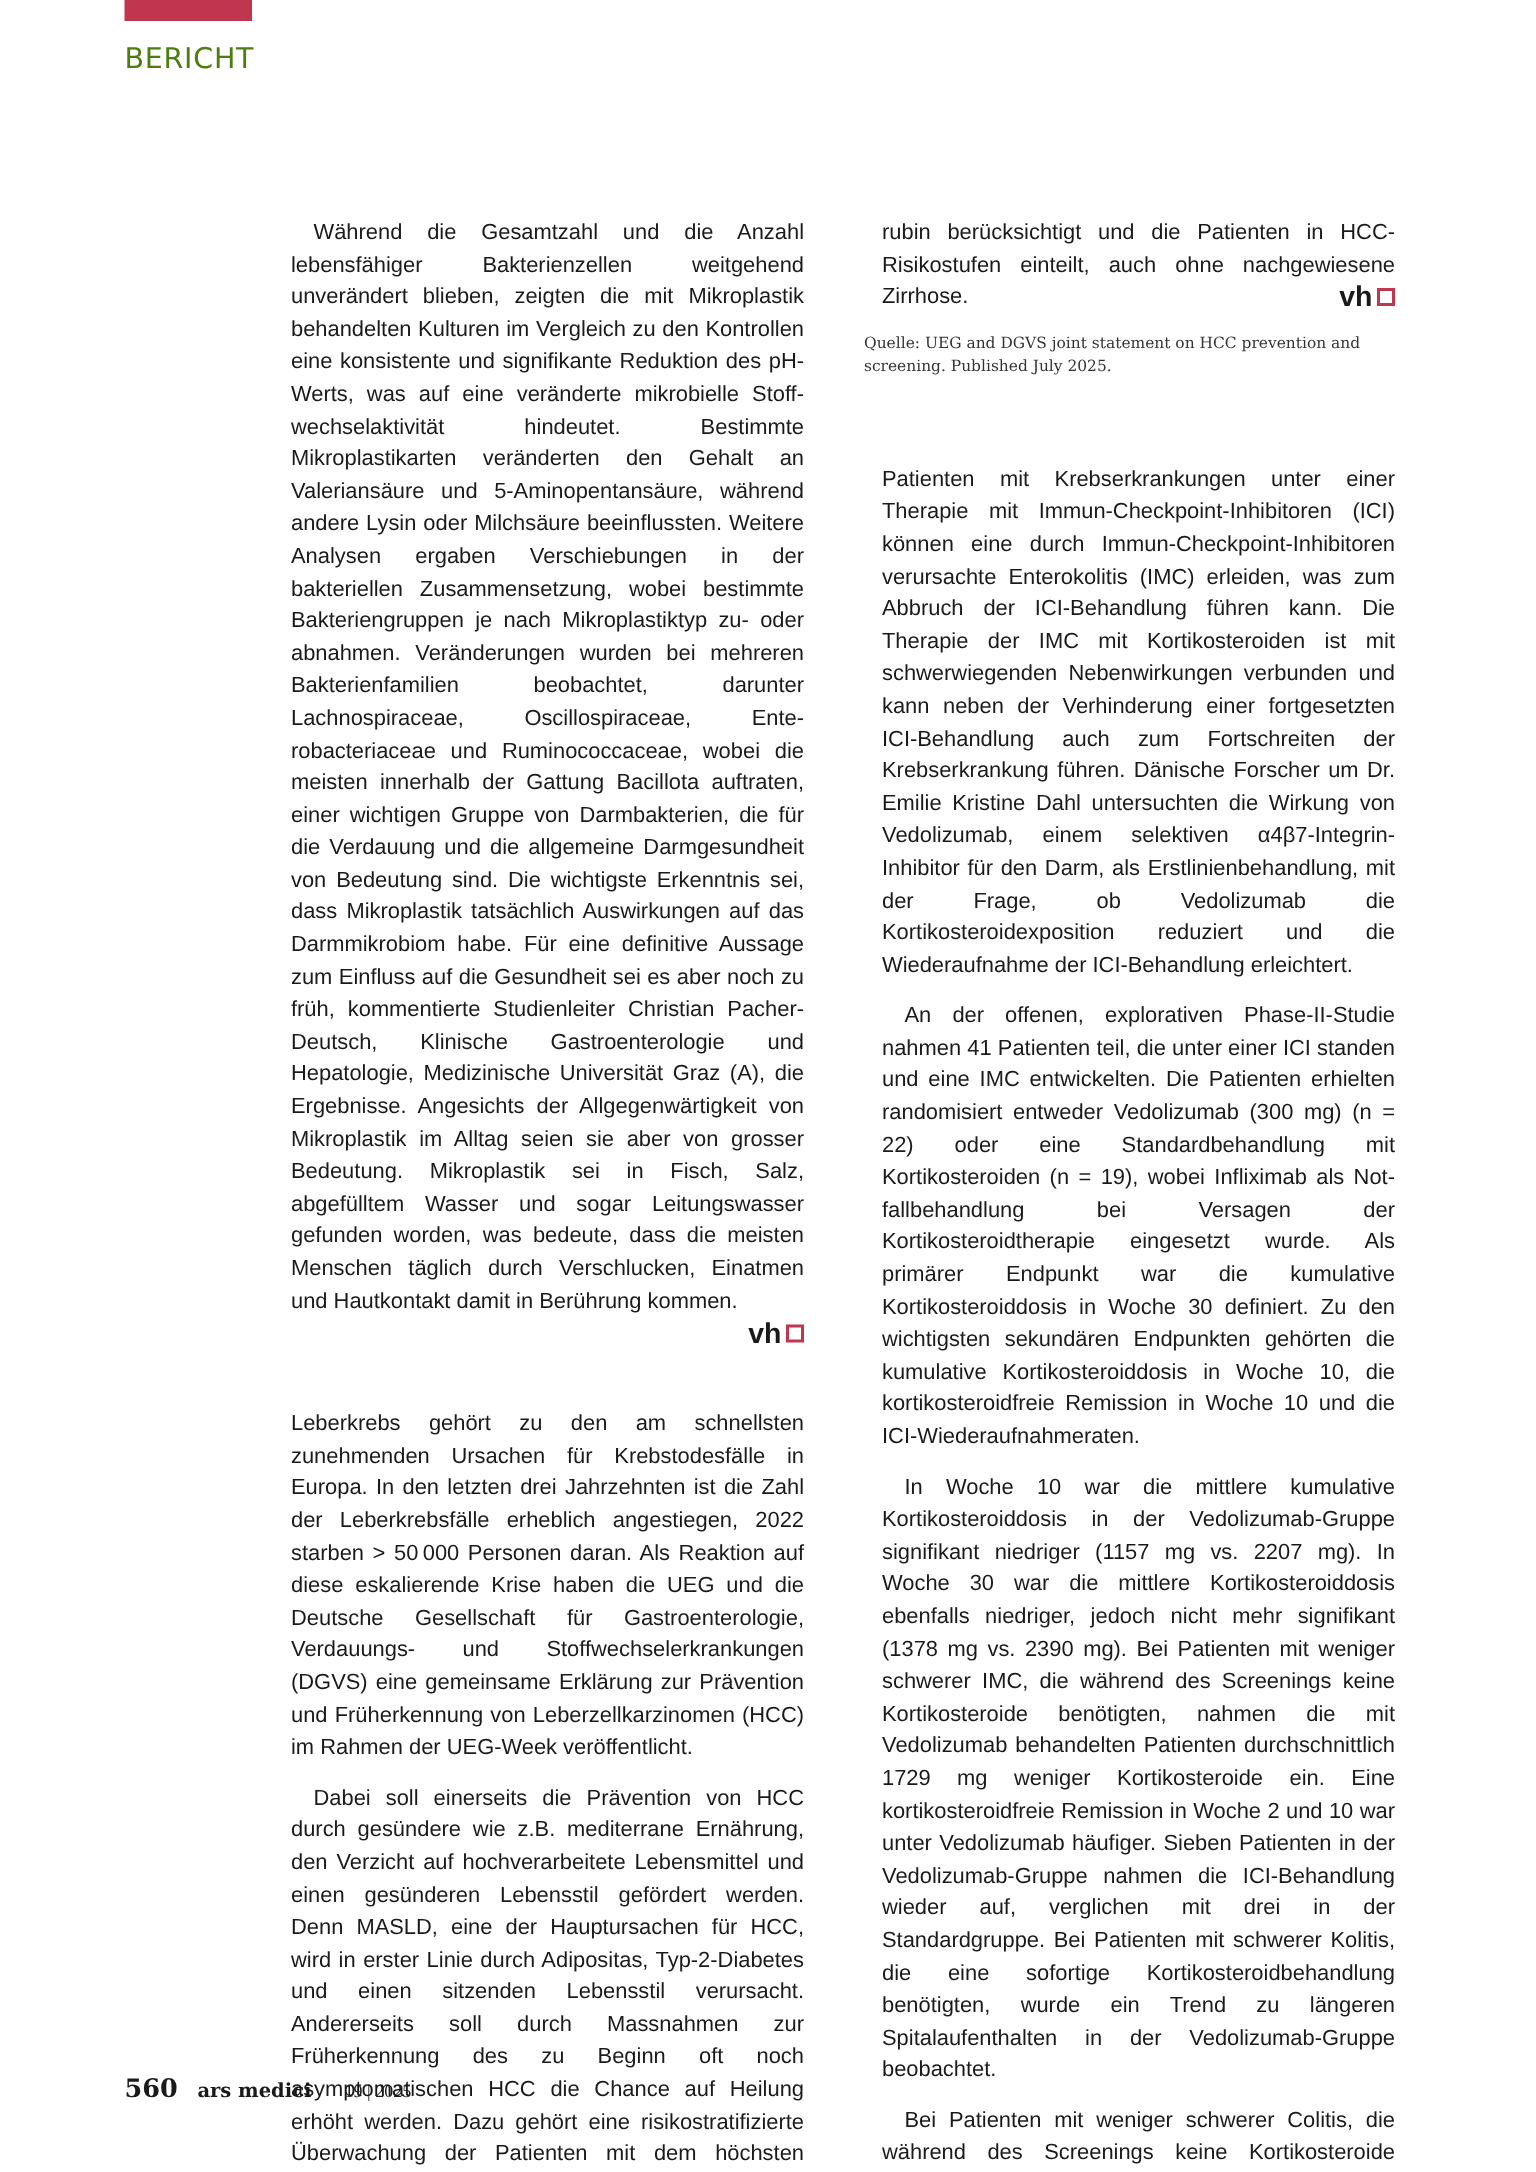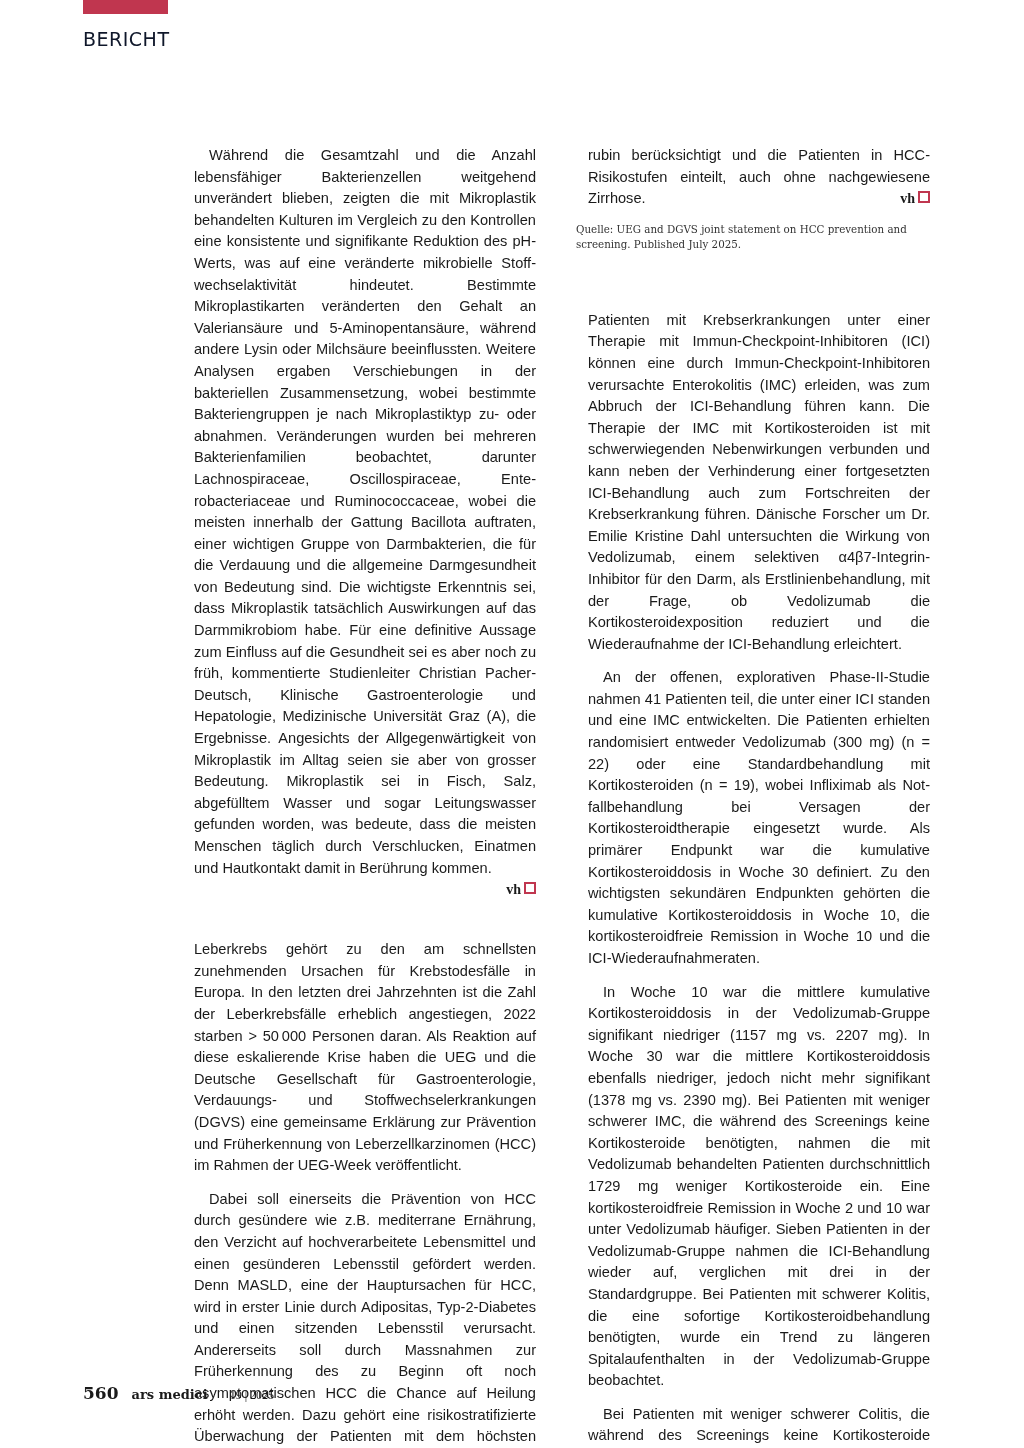--- a/index.html
+++ b/index.html
@@ -1,26 +1,26 @@
 <!DOCTYPE html>
 <html><head>
   <meta charset="utf-8">
   <style>
     html, body { margin: 0; padding: 0; background: #ffffff; }
     body { width: 1024px; height: 1448px; position: relative; overflow: hidden; color: #1a1a1a; }
     .top-bar { position: absolute; left: 83px; top: 0; width: 85px; height: 14px; background: #c0364f; }
-    .section-label { position: absolute; left: 83px; top: 28px; font-family: "DejaVu Sans", sans-serif; font-size: 19px; letter-spacing: 0.5px; color: #0f172a; font-weight: normal; margin: 0; text-align: center; }
+    .section-label { position: absolute; left: 83px; top: 28px; font-family: "DejaVu Sans", sans-serif; font-size: 19px; letter-spacing: 0.5px; color: #4d7c0f; font-weight: normal; margin: 0; text-align: center; }
     .col { position: absolute; top: 133px; width: 366px; font-family: "Liberation Sans", sans-serif; font-size: 14.6px; line-height: 21.6px; }
     .col.left { left: 182px; }
     .col.right { left: 576px; }
     p.body { margin: 12px; text-align: justify; hyphens: manual; }
     p.body.indent { text-indent: 15px; }
     p.body.first { text-indent: 15px; }
     h2.sub { margin: 0; font-family: "DejaVu Sans", sans-serif; font-size: 14.2px; line-height: 21.6px; font-weight: bold; color: #111; }
-    .sig { font-family: Liberation Serif, serif; font-weight: bold; font-size: 14px; white-space: nowrap; float: right; margin-left: 10px; }
+    .sig { font-family: Liberation Sans, sans-serif; font-weight: bold; font-size: 19px; white-space: nowrap; float: right; margin-left: 10px; }
     .end-box { display: inline-block; width: 8px; height: 8px; border: 2px solid #c0364f; margin-left: 3px; vertical-align: 0px; }
     .source { margin: 10px 0 0 0; font-family: "DejaVu Serif", serif; font-size: 10.3px; line-height: 15px; color: #333; }
     .gap-lg { height: 36px; }
     .gap-xl { height: 46px; }
     .footer { position: absolute; left: 83px; top: 1383px; font-family: "DejaVu Serif", serif; color: #1a1a1a; white-space: nowrap; }
     .page-num { font-weight: bold; font-size: 17px; }
     .journal { font-weight: bold; font-size: 13px; margin-left: 8px; }
     .issue { font-family: Liberation Serif, serif; font-size: 12px; margin-left: 17px; }
   </style>
 </head>

